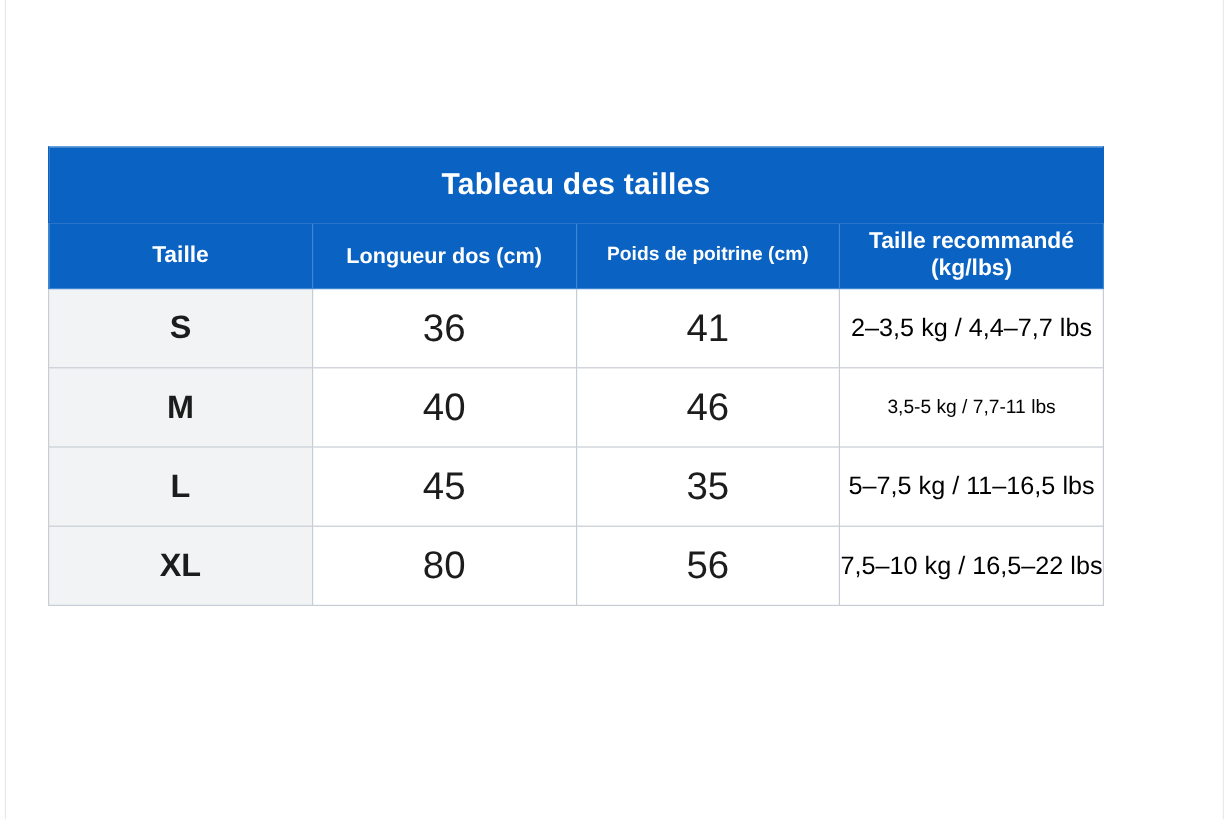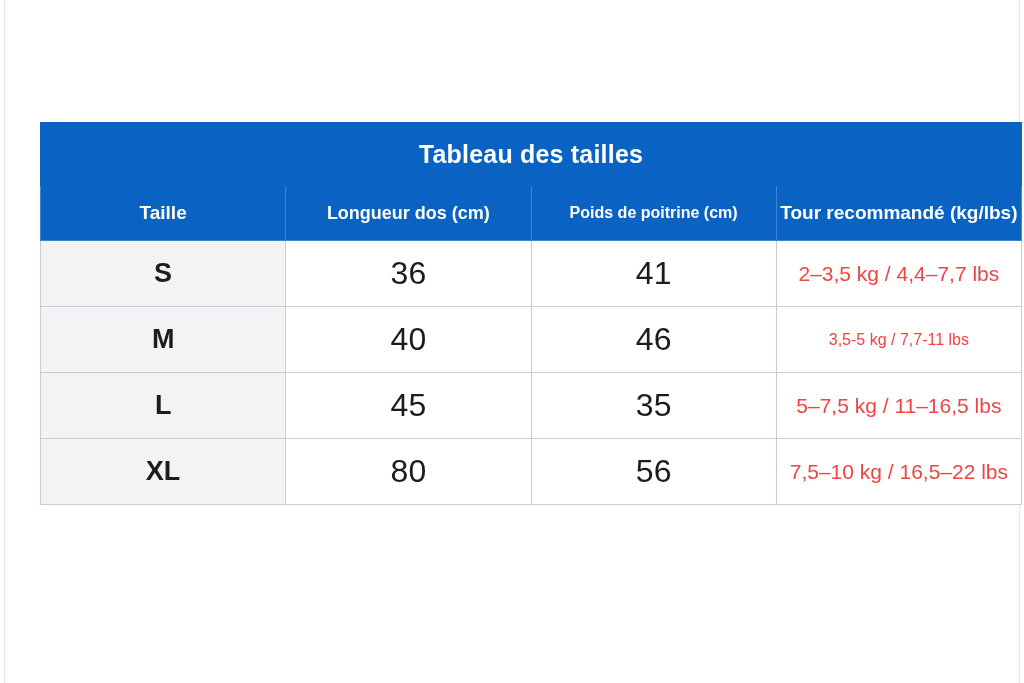--- a/index.html
+++ b/index.html
@@ -24,21 +24,21 @@
     width: 1px;
     background: #e9e9e9;
   }
   .edge-line.left  { left: 4px; }
   .edge-line.right { right: 4px; }
 
   .sheet {
     position: absolute;
     left: 40px;
     top: 122px;
-    width: 982px;
+    width: 880px;
   }
 
   table.size-table {
     width: 100%;
     border-collapse: collapse;
     table-layout: fixed;
   }
 
   table.size-table td,
   table.size-table th {
@@ -83,41 +83,41 @@
   }
   td.c-dos,
   td.c-poitrine {
     background: #ffffff;
     font-size: 32px;
     color: #1c1c1c;
   }
   td.c-poids {
     background: #ffffff;
     font-size: 21px;
-    color: #ef4444;
+    color: #000000;
   }
   td.c-poids.small { font-size: 16px; }
 </style>
 </head>
 <body>
 
 <div class="edge-line left"></div>
 <div class="edge-line right"></div>
 
 <div class="sheet">
   <table class="size-table">
     <thead>
       <tr>
         <td class="title-cell" colspan="4">Tableau des tailles</td>
       </tr>
       <tr class="header-row">
         <th class="h-taille">Taille</th>
         <th class="h-dos">Longueur dos (cm)</th>
         <th class="h-poitrine">Poids de poitrine (cm)</th>
-        <th class="h-poids">Tour recommandé (kg/lbs)</th>
+        <th class="h-poids">Taille recommandé (kg/lbs)</th>
       </tr>
     </thead>
     <tbody>
       <tr>
         <td class="c-taille">S</td>
         <td class="c-dos">36</td>
         <td class="c-poitrine">41</td>
         <td class="c-poids">2–3,5 kg / 4,4–7,7 lbs</td>
       </tr>
       <tr>

